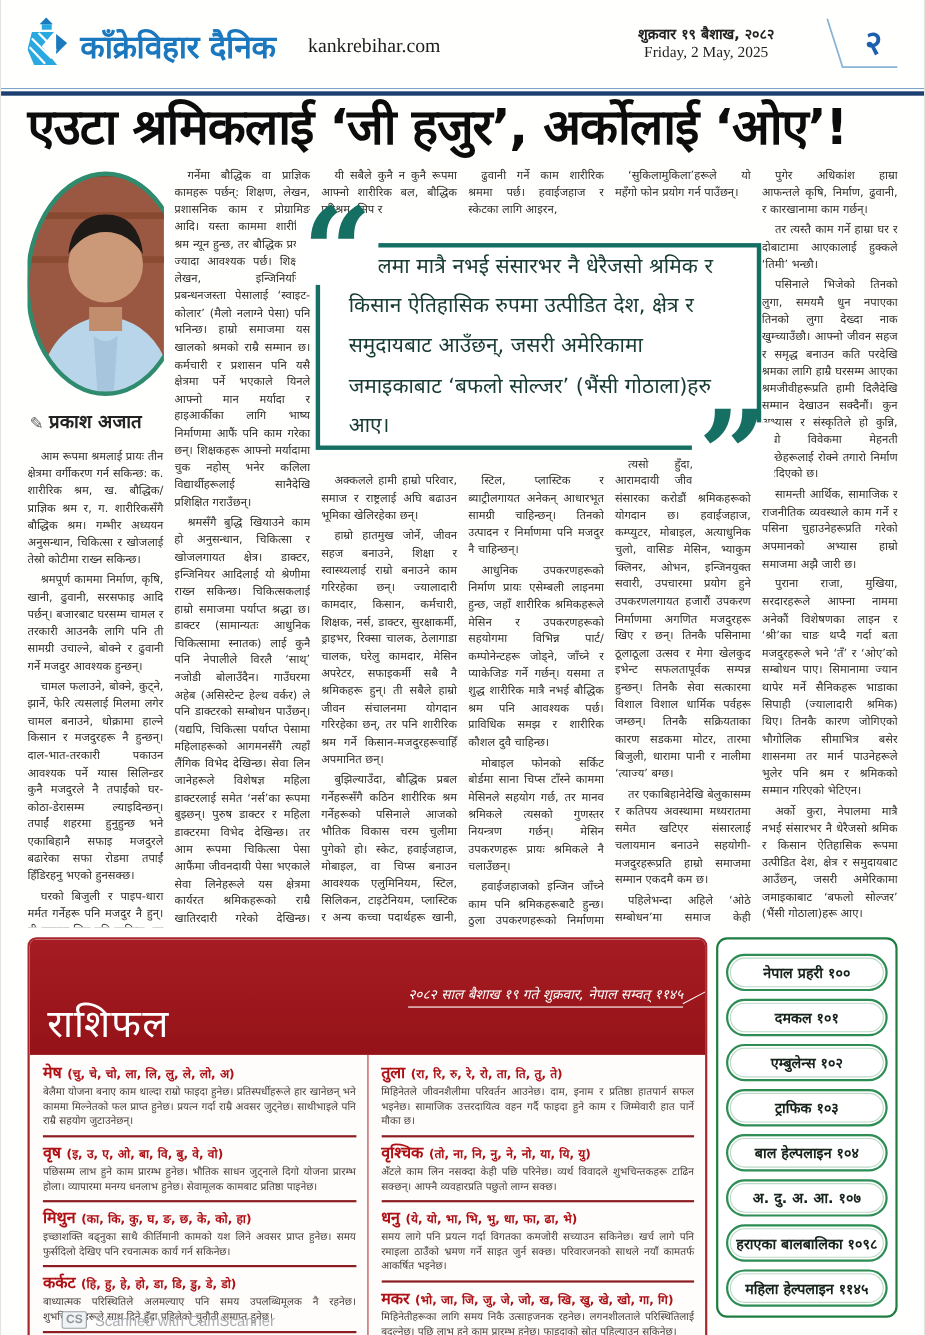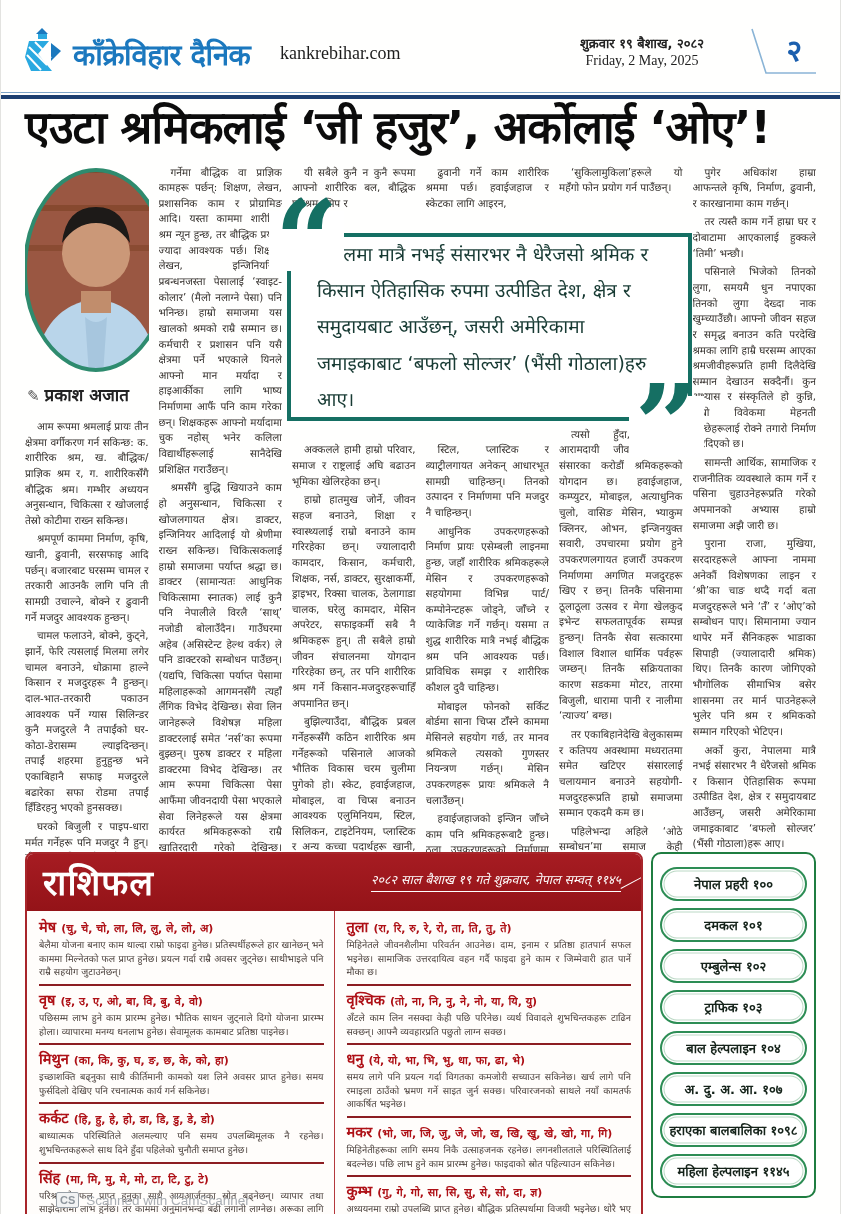--- a/index.html
+++ b/index.html
@@ -1,21 +1,21 @@
 <!DOCTYPE html>
 <html><head>
 <meta charset="utf-8">
 <style>
   html,body{margin:0;padding:0;background:#f3f3f1;}
   body{width:841px;height:1214px;position:relative;overflow:hidden;
        font-family:"DejaVu Sans",sans-serif;}
   .page{position:absolute;inset:0;background:#fffffe;border-left:1px solid #e3e3e0;border-right:1px solid #e3e3e0;}
 
   
-  .hdr{display:flex;align-items:center;padding:22px 24px 0 24px;height:62px;}
+  .hdr{display:flex;align-items:center;padding:10px 24px 0 24px;height:62px;}
   .brand{display:flex;align-items:center;gap:8px;width:255px;}
   .brand svg{flex:0 0 auto;}
   .brand-name{font-size:29px;font-weight:700;color:#1b78be;letter-spacing:-.5px;white-space:nowrap;}
   .site{flex:1;text-align:left;font-family:"Liberation Serif",serif;font-size:18px;color:#1d1d1d;}
   .dates{width:200px;text-align:center;line-height:1.25;}
   .date-np{font-size:13px;color:#222;font-weight:600;}
   .date-en{font-family:"Liberation Serif",serif;font-size:14px;color:#222;}
   .pagecorner{width:74px;height:52px;position:relative;}
   .pagecorner svg{position:absolute;left:0;top:0;}
   .pageno{position:absolute;right:14px;top:2px;font-size:30px;font-weight:700;color:#1b5fae;}
@@ -46,21 +46,21 @@
   .qmark.open{top:-26px;left:-22px;}
   .qmark.close{bottom:-40px;right:-16px;}
 
   
   .bottom{position:absolute;left:24px;right:24px;top:852px;display:flex;gap:8px;align-items:flex-start;}
 
   .horo{width:618px;box-sizing:border-box;border:2px solid #a8262b;border-radius:8px 8px 12px 30px;
         background:#fffdfb;overflow:hidden;}
   .horo-hdr{background:linear-gradient(#a61c22,#941318);color:#fff;display:flex;align-items:center;
             justify-content:space-between;padding:4px 20px 6px 16px;}
-  .horo-title{font-size:35px;font-weight:700;letter-spacing:1px;}
+  .horo-title{font-size:35px;font-weight:400;letter-spacing:1px;margin-top:48px;}
   .horo-sub{font-size:12.5px;font-style:italic;border-bottom:1px solid #fff;padding-bottom:3px;position:relative;}
   .horo-sub:after{content:"";position:absolute;right:-46px;bottom:2px;width:46px;border-top:1px solid #fff;
                   transform:rotate(-28deg);transform-origin:left bottom;}
   .horo-body{display:flex;}
   .horo-colL,.horo-colR{flex:1;padding:2px 10px 6px 12px;}
   .horo-colL{border-right:1px solid #b4383d;}
   .zod{border-bottom:2px solid #8c1d22;padding:3px 0 5px 0;}
   .zod:last-child{border-bottom:none;}
   .zsign{color:#ae1016;font-weight:800;font-size:14.5px;}
   .zlet{color:#ae1016;font-weight:700;font-size:11px;}

